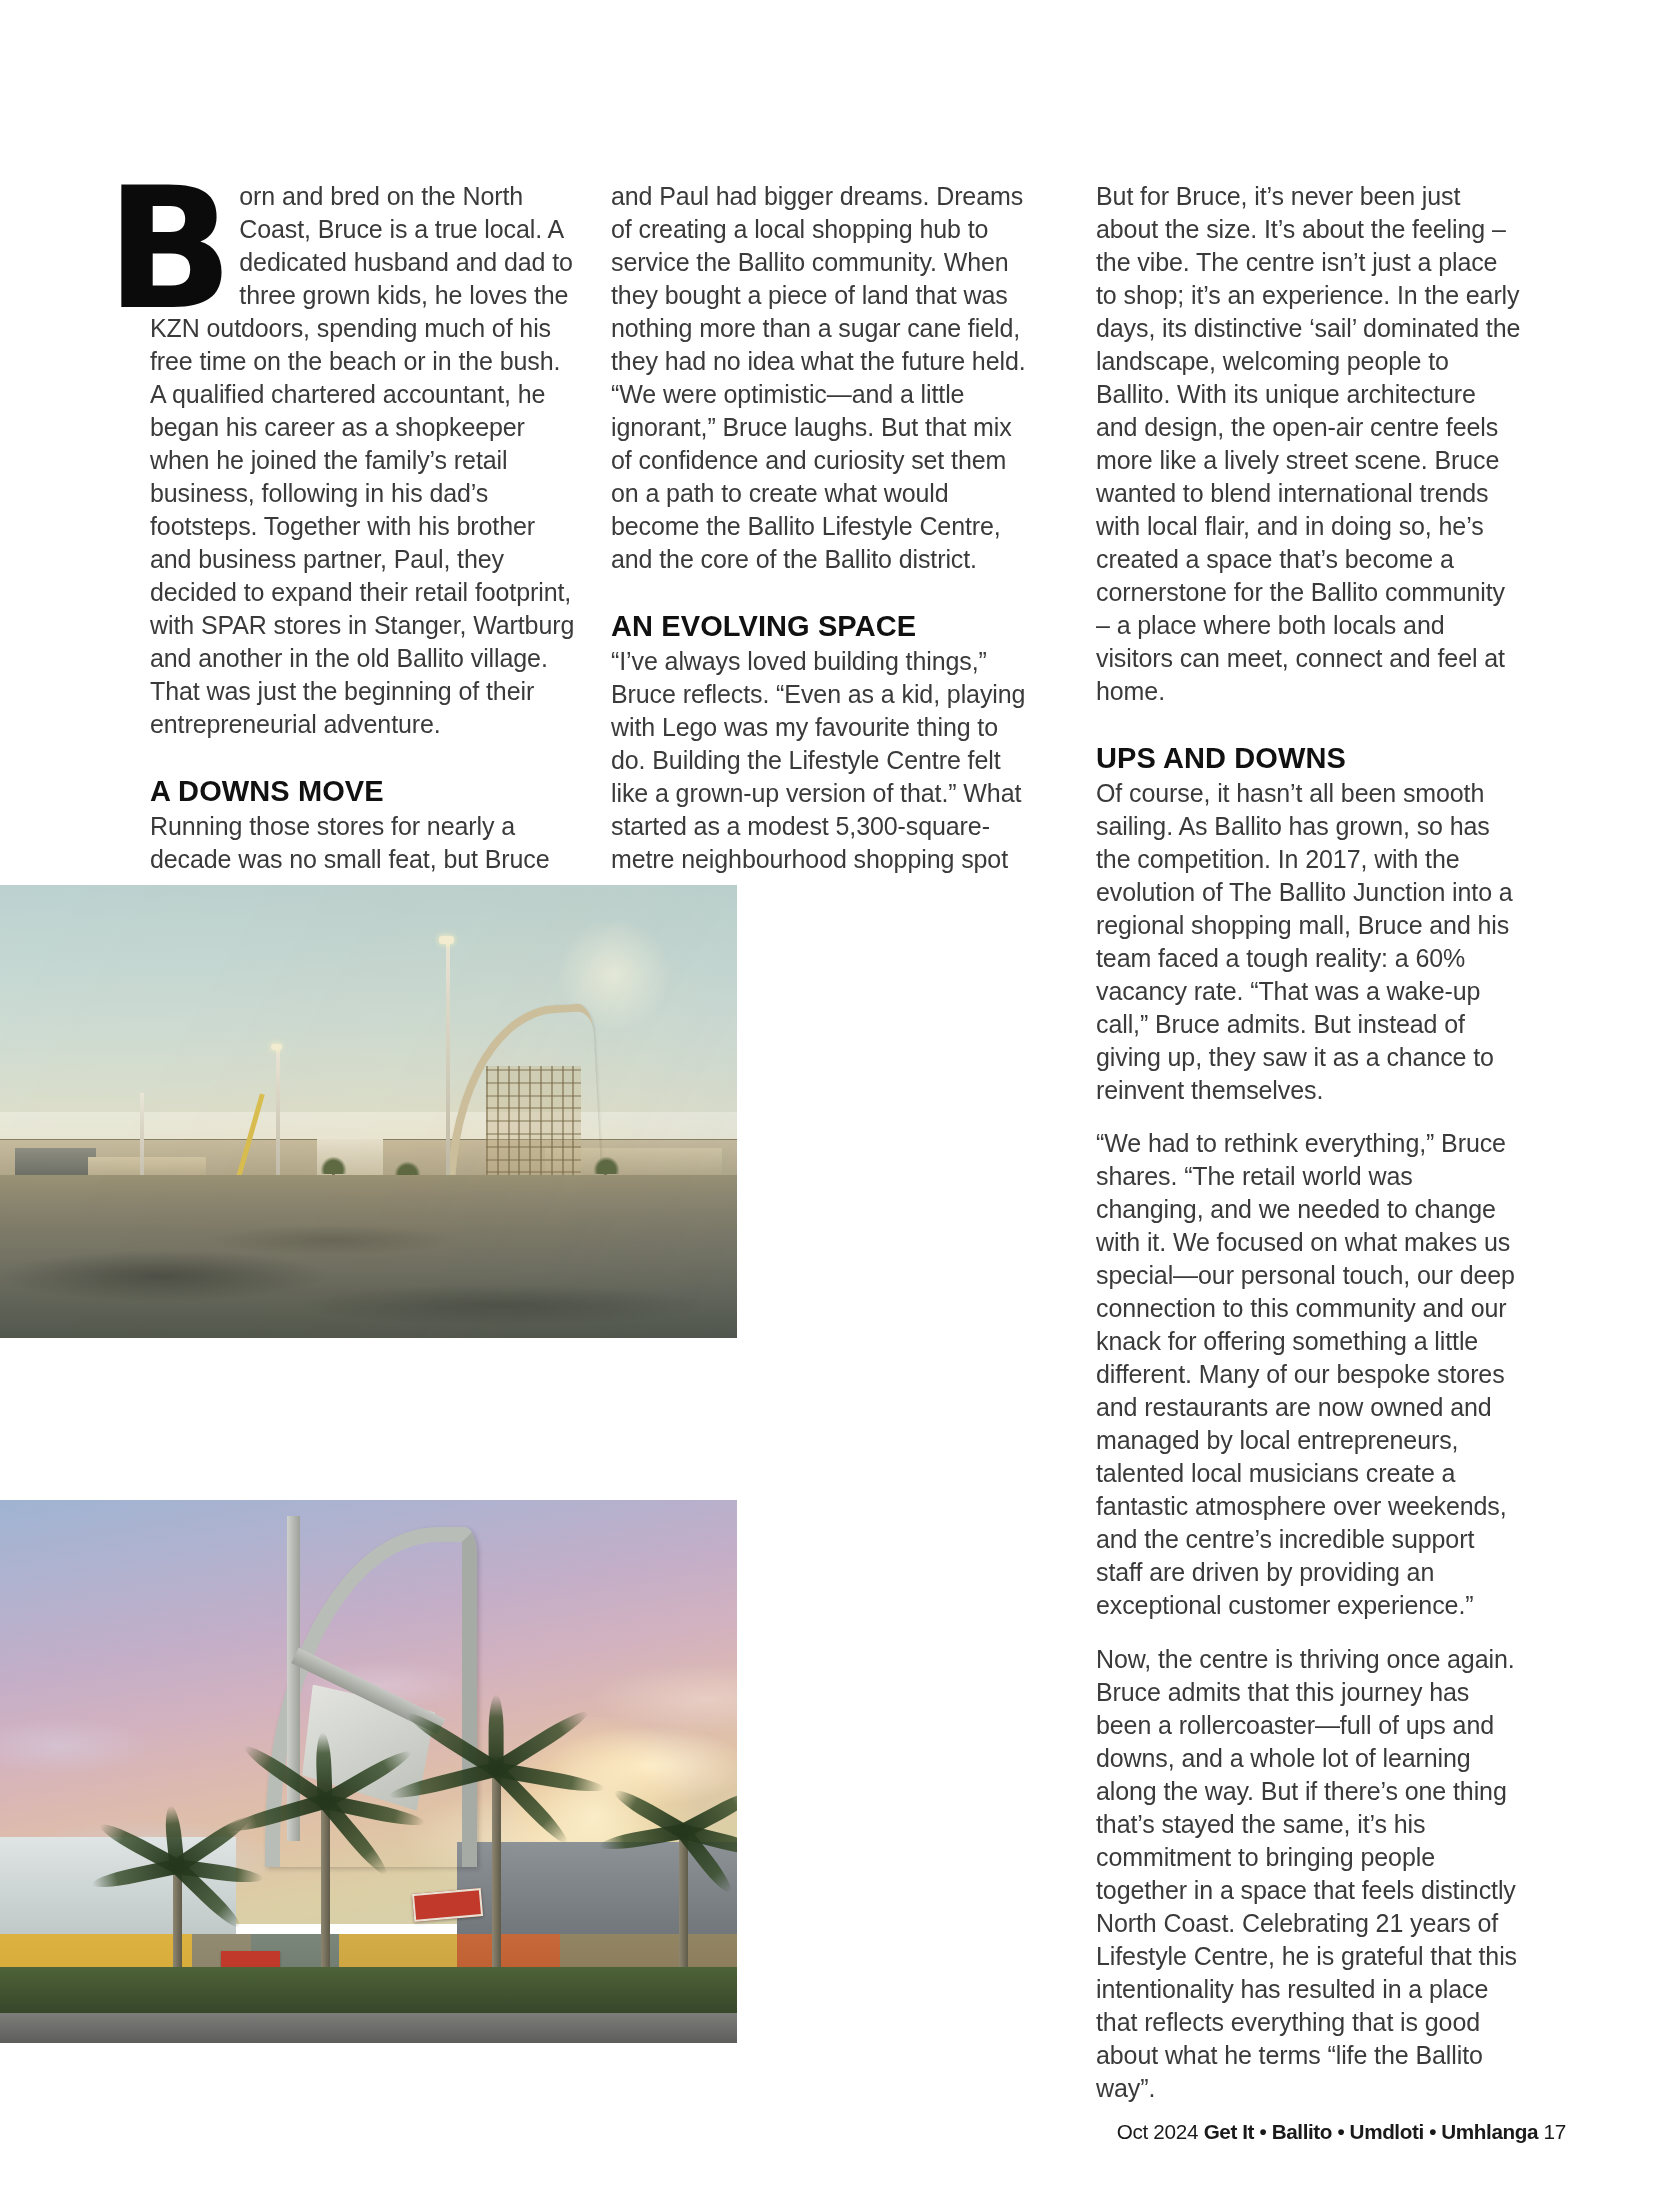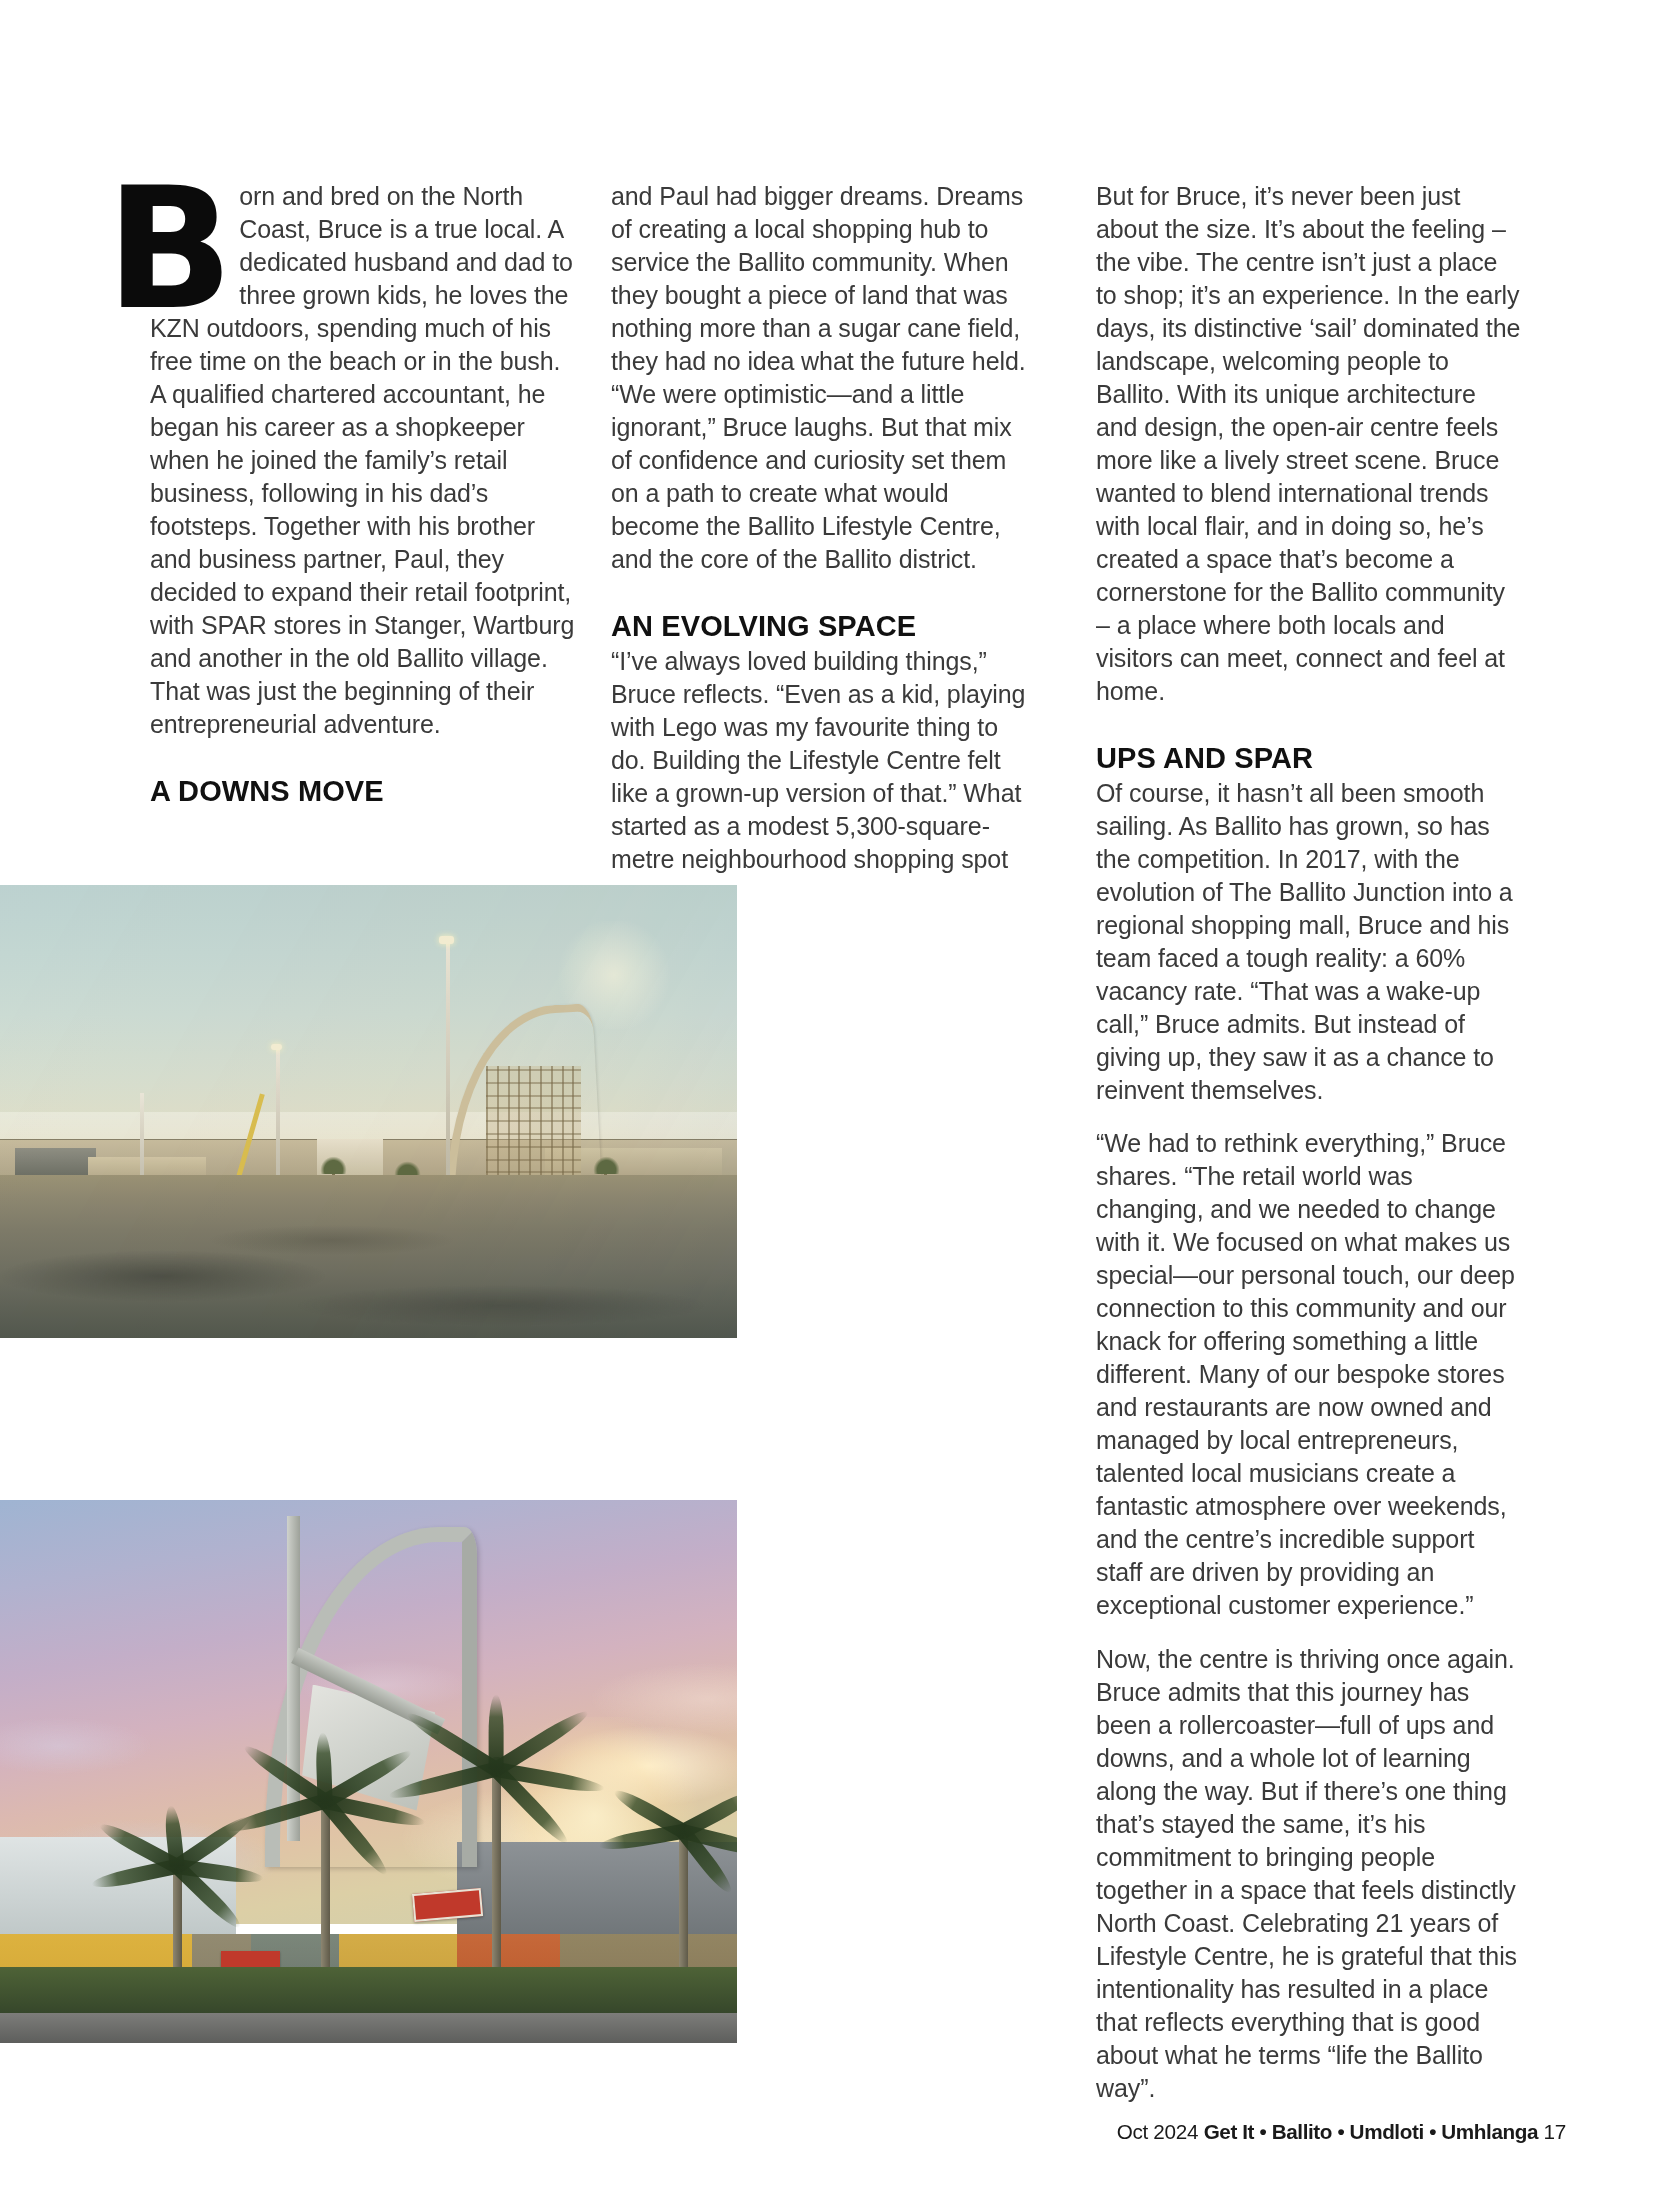--- a/index.html
+++ b/index.html
@@ -322,33 +322,34 @@
 </style>
 </head>
 <body>
 
 <div class="page">
 
   <div class="col col-1">
     <p class="dropcap-wrap"><span class="dropcap">B</span><span>orn and bred on the North Coast, Bruce is a true local. A dedicated husband and dad to three grown kids, he loves the KZN outdoors, spending much of his free time on the beach or in the bush. A qualified chartered accountant, he began his career as a shopkeeper when he joined the family’s retail business, following in his dad’s footsteps. Together with his brother and business partner, Paul, they decided to expand their retail footprint, with SPAR stores in Stanger, Wartburg and another in the old Ballito village. That was just the beginning of their entrepreneurial adventure.</span></p>
 
     <h3 class="subhead subhead-spaced">A DOWNS MOVE</h3>
+    <p>Running those stores for nearly a decade was no small feat, but Bruce</p>
   </div>
 
   <div class="col col-2">
     <p>and Paul had bigger dreams. Dreams of creating a local shopping hub to service the Ballito community. When they bought a piece of land that was nothing more than a sugar cane field, they had no idea what the future held. “We were optimistic—and a little ignorant,” Bruce laughs. But that mix of confidence and curiosity set them on a path to create what would become the Ballito Lifestyle Centre, and the core of the Ballito district.</p>
 
     <h3 class="subhead subhead-spaced">AN EVOLVING SPACE</h3>
     <p>“I’ve always loved building things,” Bruce reflects. “Even as a kid, playing with Lego was my favourite thing to do. Building the Lifestyle Centre felt like a grown-up version of that.” What started as a modest 5,300-square-metre neighbourhood shopping spot</p>
   </div>
 
   <div class="col col-3">
     <p>But for Bruce, it’s never been just about the size. It’s about the feeling – the vibe. The centre isn’t just a place to shop; it’s an experience. In the early days, its distinctive ‘sail’ dominated the landscape, welcoming people to Ballito. With its unique architecture and design, the open-air centre feels more like a lively street scene. Bruce wanted to blend international trends with local flair, and in doing so, he’s created a space that’s become a cornerstone for the Ballito community – a place where both locals and visitors can meet, connect and feel at home.</p>
 
-    <h3 class="subhead subhead-spaced">UPS AND SPAR</h3>
+    <h3 class="subhead subhead-spaced">UPS AND DOWNS</h3>
     <p>Of course, it hasn’t all been smooth sailing. As Ballito has grown, so has the competition. In 2017, with the evolution of The Ballito Junction into a regional shopping mall, Bruce and his team faced a tough reality: a 60% vacancy rate. “That was a wake-up call,” Bruce admits. But instead of giving up, they saw it as a chance to reinvent themselves.</p>
     <p>“We had to rethink everything,” Bruce shares. “The retail world was changing, and we needed to change with it. We focused on what makes us special—our personal touch, our deep connection to this community and our knack for offering something a little different. Many of our bespoke stores and restaurants are now owned and managed by local entrepreneurs, talented local musicians create a fantastic atmosphere over weekends, and the centre’s incredible support staff are driven by providing an exceptional customer experience.”</p>
     <p>Now, the centre is thriving once again. Bruce admits that this journey has been a rollercoaster—full of ups and downs, and a whole lot of learning along the way. But if there’s one thing that’s stayed the same, it’s his commitment to bringing people together in a space that feels distinctly North Coast. Celebrating 21 years of Lifestyle Centre, he is grateful that this intentionality has resulted in a place that reflects everything that is good about what he terms “life the Ballito way”.</p>
 
   </div>
 
   <div class="photo" id="photo-construction">
     <div class="photo-inner">
       <div class="p1-sky"></div>
       <div class="p1-sun"></div>

